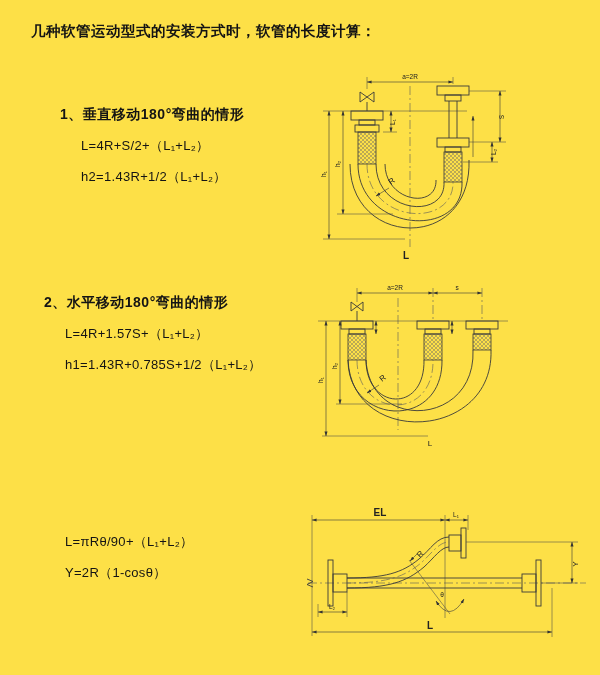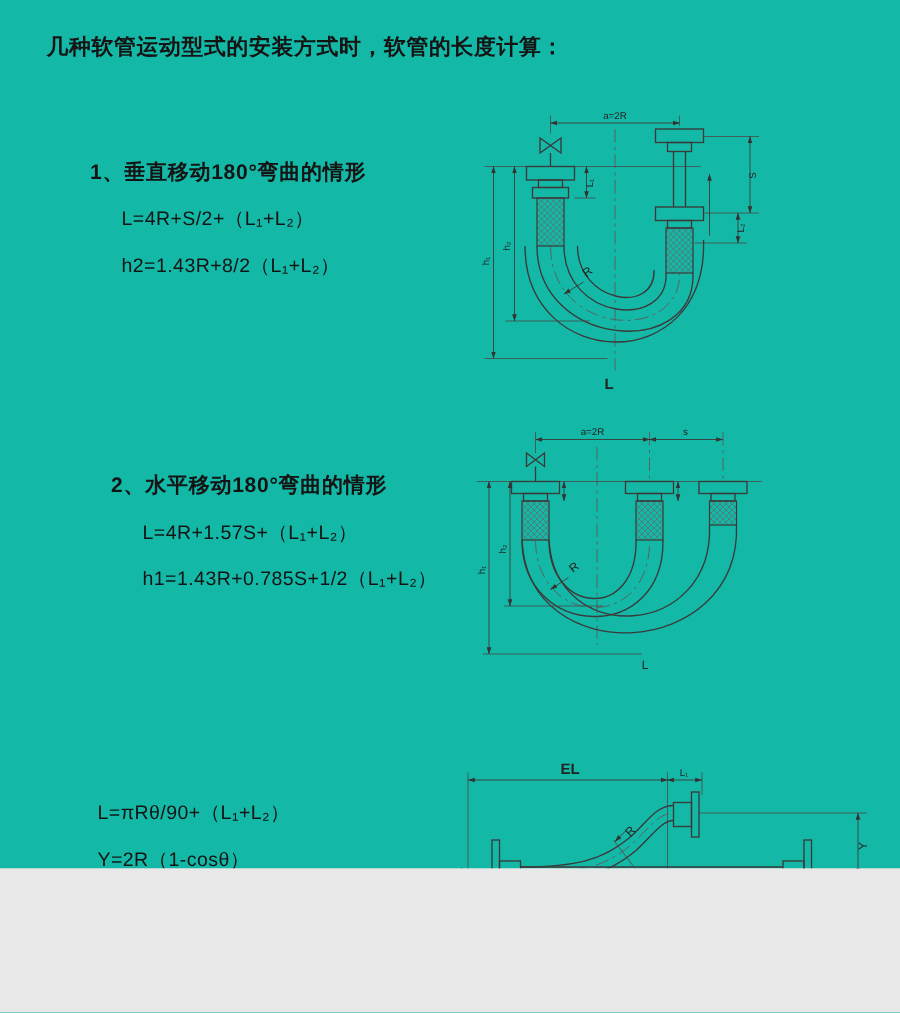--- a/index.html
+++ b/index.html
@@ -1,19 +1,19 @@
 <!DOCTYPE html>
 <html><head>
 <meta charset="utf-8">
 <style>
   html,body{margin:0;padding:0;background:#e8e8e8;}
   .page{
     position:relative;
-    width:600px;height:579px;
-    background:#14b8a6;
+    width:600px;height:675px;
+    background:#fde047;
     font-family:"Liberation Sans","DejaVu Sans",sans-serif;
     color:#141414;
     overflow:hidden;
   }
   .title{
     position:absolute;left:31px;top:22px;
     font-size:14.5px;font-weight:700;letter-spacing:0.5px;
   }
   .section{position:absolute;}
   .sec-heading{font-size:14px;font-weight:700;letter-spacing:0.5px;}
@@ -50,21 +50,21 @@
         <path d="M0,1.8 L10,5 L0,8.2 Z" fill="#333"></path>
       </marker>
     </defs>
   </svg>
 
   <div class="title">几种软管运动型式的安装方式时，软管的长度计算：</div>
 
   <div class="section" style="left:60px;top:106px;">
     <div class="sec-heading">1、垂直移动180°弯曲的情形</div>
     <div class="formula">L=4R+S/2+（L₁+L₂）</div>
-    <div class="formula">h2=1.43R+8/2（L₁+L₂）</div>
+    <div class="formula">h2=1.43R+1/2（L₁+L₂）</div>
   </div>
 
   <svg class="diagram" style="left:303px;top:64px;" width="284" height="200" viewBox="0 0 284 200">
 
     <line class="cl" x1="107" y1="22" x2="107" y2="183"></line>
 
     <line class="thin" x1="64" y1="13" x2="64" y2="25"></line>
     <line class="thin" x1="150" y1="13" x2="150" y2="20"></line>
     <line class="dim" x1="64" y1="18" x2="150" y2="18" marker-start="url(#arr)" marker-end="url(#arr)"></line>
     <text class="lbl-s" x="107" y="15" text-anchor="middle">a=2R</text>
@@ -118,21 +118,21 @@
     <line class="thin" x1="20" y1="175" x2="102" y2="175"></line>
     <line class="thin" x1="34" y1="150" x2="90" y2="150"></line>
     <line class="dim" x1="26" y1="47" x2="26" y2="175" marker-start="url(#arr)" marker-end="url(#arr)"></line>
     <text class="lbl-s" x="23" y="110" text-anchor="middle" transform="rotate(-90 23 110)">h₁</text>
     <line class="dim" x1="40" y1="47" x2="40" y2="150" marker-start="url(#arr)" marker-end="url(#arr)"></line>
     <text class="lbl-s" x="37" y="100" text-anchor="middle" transform="rotate(-90 37 100)">h₂</text>
 
     <text class="lbl-b" x="103" y="195" text-anchor="middle">L</text>
   </svg>
 
-  <div class="section" style="left:44px;top:315px;margin-left:30px;">
+  <div class="section" style="left:44px;top:294px;">
     <div class="sec-heading">2、水平移动180°弯曲的情形</div>
     <div class="formula">L=4R+1.57S+（L₁+L₂）</div>
     <div class="formula">h1=1.43R+0.785S+1/2（L₁+L₂）</div>
   </div>
 
   <svg class="diagram" style="left:310px;top:278px;" width="285" height="178" viewBox="0 0 285 178">
 
     <line class="cl" x1="88" y1="20" x2="88" y2="152"></line>
     <line class="cl" x1="123" y1="10" x2="123" y2="43"></line>
     <line class="cl" x1="172" y1="10" x2="172" y2="43"></line>

